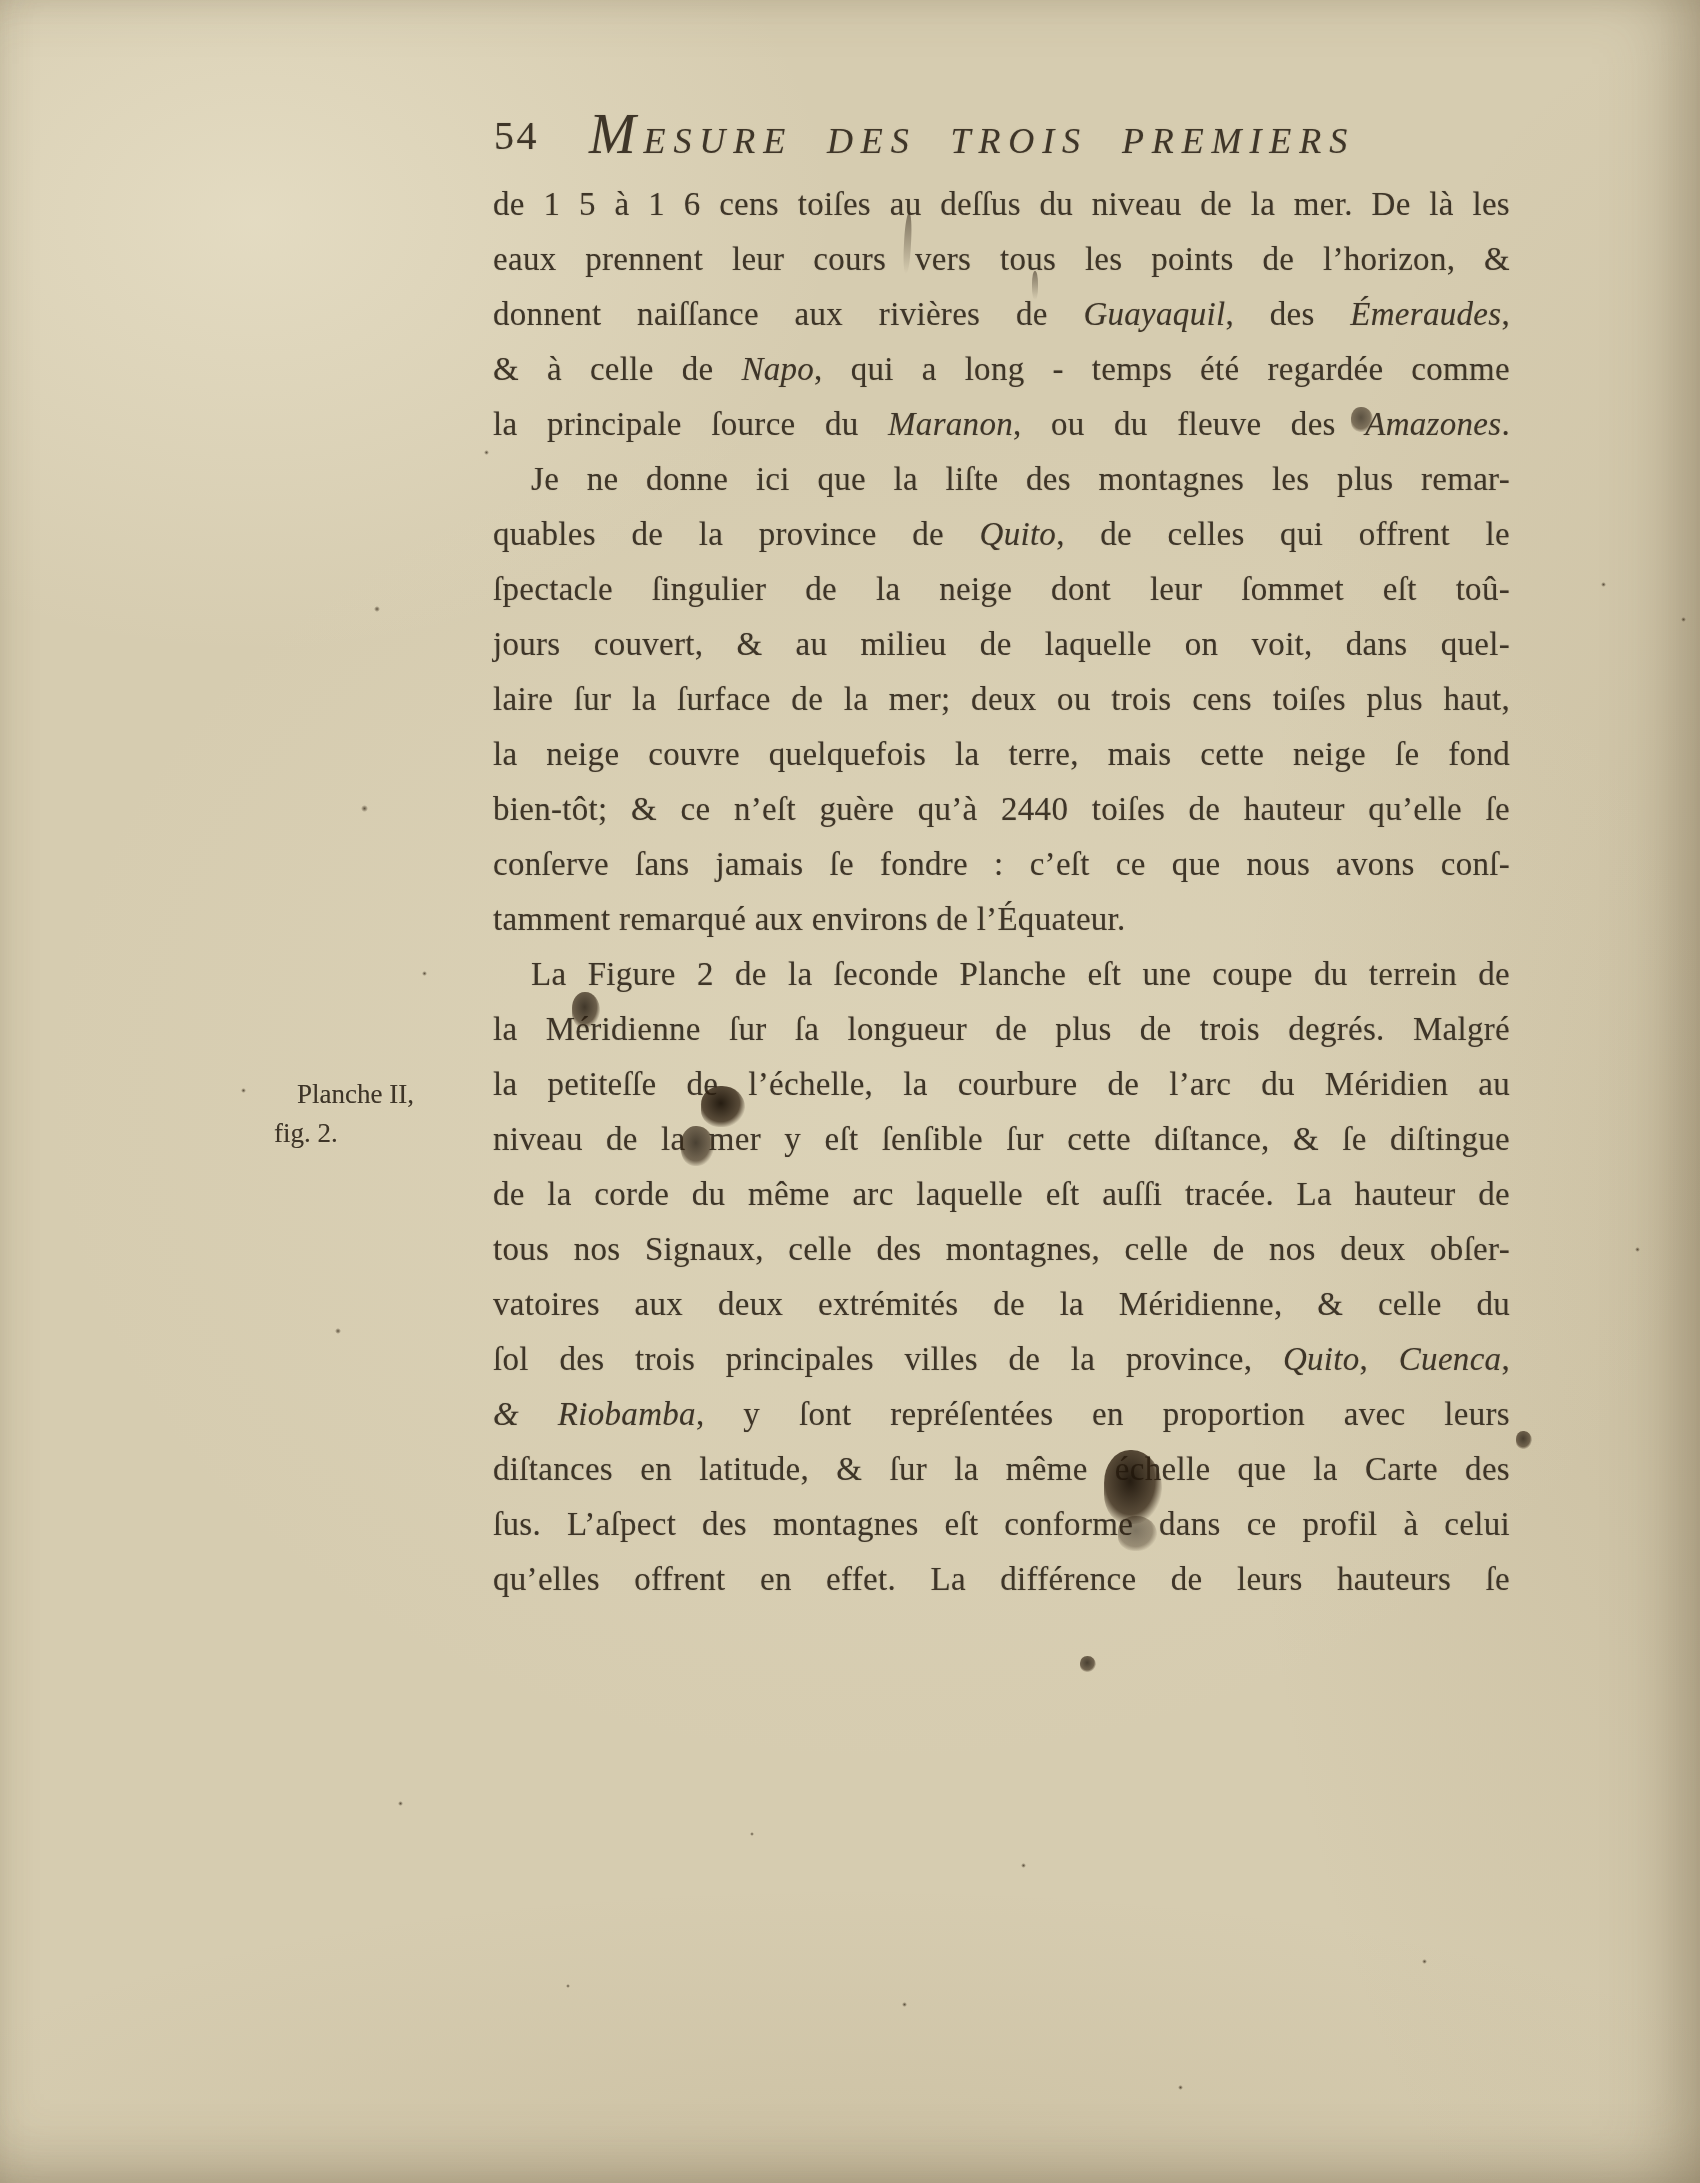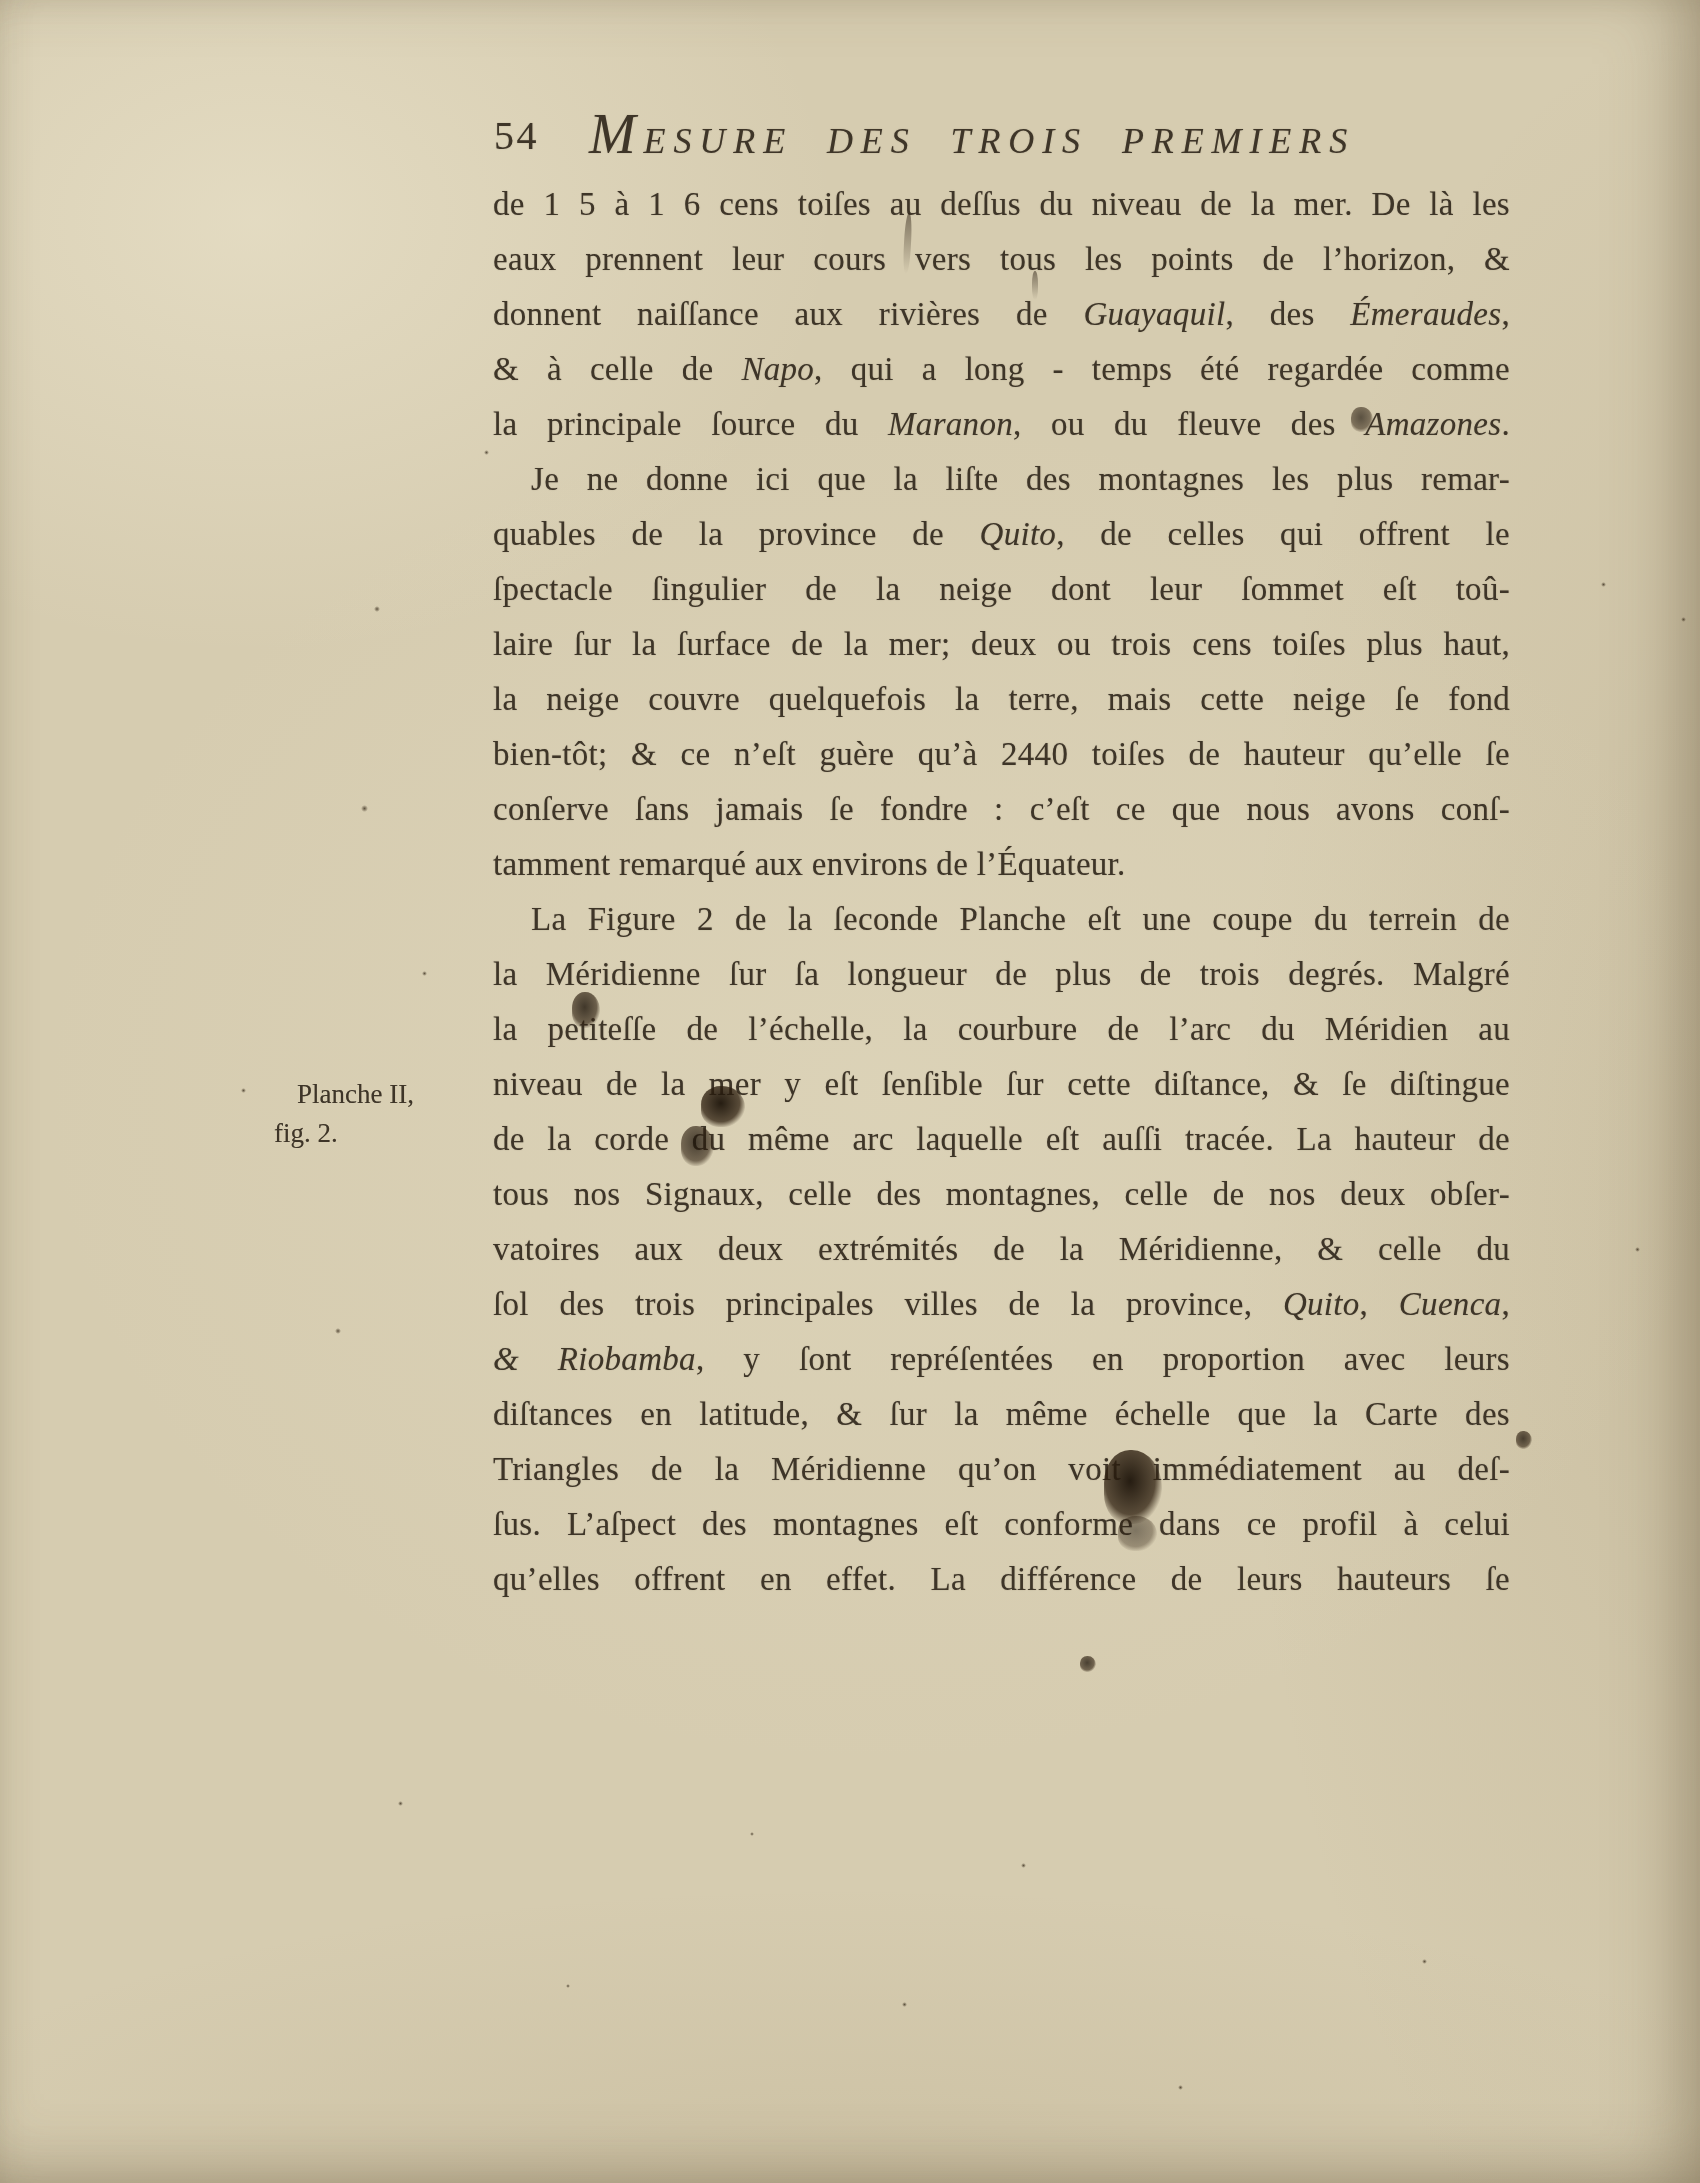--- a/index.html
+++ b/index.html
@@ -67,38 +67,38 @@
         <div class="line"><span>de 1 5 à 1 6 cens toiſes au deſſus du niveau de la mer. De là les</span></div>
         <div class="line"><span>eaux prennent leur cours vers tous les points de l’horizon, &amp;</span></div>
         <div class="line"><span>donnent naiſſance aux rivières de </span><span class="it">Guayaquil</span><span>, des </span><span class="it">Émeraudes</span><span>,</span></div>
         <div class="line"><span>&amp; à celle de </span><span class="it">Napo</span><span>, qui a long - temps été regardée comme</span></div>
         <div class="line"><span>la principale ſource du </span><span class="it">Maranon</span><span>, ou du fleuve des </span><span class="it">Amazones</span><span>.</span></div>
       </div>
       <div>
         <div class="line indent"><span>Je ne donne ici que la liſte des montagnes les plus remar-</span></div>
         <div class="line"><span>quables de la province de </span><span class="it">Quito</span><span>, de celles qui offrent le</span></div>
         <div class="line"><span>ſpectacle ſingulier de la neige dont leur ſommet eſt toû-</span></div>
+        <div class="line"><span>jours couvert, &amp; au milieu de laquelle on voit, dans quel-</span></div>
         <div class="line"><span>laire ſur la ſurface de la mer; deux ou trois cens toiſes plus haut,</span></div>
         <div class="line"><span>la neige couvre quelquefois la terre, mais cette neige ſe fond</span></div>
         <div class="line"><span>bien-tôt; &amp; ce n’eſt guère qu’à 2440 toiſes de hauteur qu’elle ſe</span></div>
         <div class="line"><span>conſerve ſans jamais ſe fondre : c’eſt ce que nous avons conſ-</span></div>
         <div class="line last"><span>tamment remarqué aux environs de l’Équateur.</span></div>
       </div>
       <div>
         <div class="line indent"><span>La Figure 2 de la ſeconde Planche eſt une coupe du terrein de</span></div>
         <div class="line"><span>la Méridienne ſur ſa longueur de plus de trois degrés. Malgré</span></div>
         <div class="line"><span>la petiteſſe de l’échelle, la courbure de l’arc du Méridien au</span></div>
         <div class="line"><span>niveau de la mer y eſt ſenſible ſur cette diſtance, &amp; ſe diſtingue</span></div>
         <div class="line"><span>de la corde du même arc laquelle eſt auſſi tracée. La hauteur de</span></div>
         <div class="line"><span>tous nos Signaux, celle des montagnes, celle de nos deux obſer-</span></div>
         <div class="line"><span>vatoires aux deux extrémités de la Méridienne, &amp; celle du</span></div>
         <div class="line"><span>ſol des trois principales villes de la province, </span><span class="it">Quito</span><span>, </span><span class="it">Cuenca</span><span>,</span></div>
         <div class="line"><span class="it">&amp; Riobamba</span><span>, y ſont repréſentées en proportion avec leurs</span></div>
         <div class="line"><span>diſtances en latitude, &amp; ſur la même échelle que la Carte des</span></div>
-        <div class="line"><span>Triangles de la Méridienne qu’on voit immédiatement au deſ-</span></div>
         <div class="line"><span>ſus. L’aſpect des montagnes eſt conforme dans ce profil à celui</span></div>
         <div class="line"><span>qu’elles offrent en effet. La différence de leurs hauteurs ſe</span></div>
       </div>
     </div>
 
   <div class="blot" style="left:701px;top:1086px;width:44px;height:41px;"></div>
   <div class="blot" style="left:681px;top:1126px;width:33px;height:40px;opacity:.8;"></div>
   <div class="blot" style="left:1104px;top:1450px;width:58px;height:74px;"></div>
   <div class="blot" style="left:1118px;top:1516px;width:39px;height:35px;opacity:.5;"></div>
   <div class="blot" style="left:572px;top:992px;width:28px;height:36px;opacity:.85;"></div>

